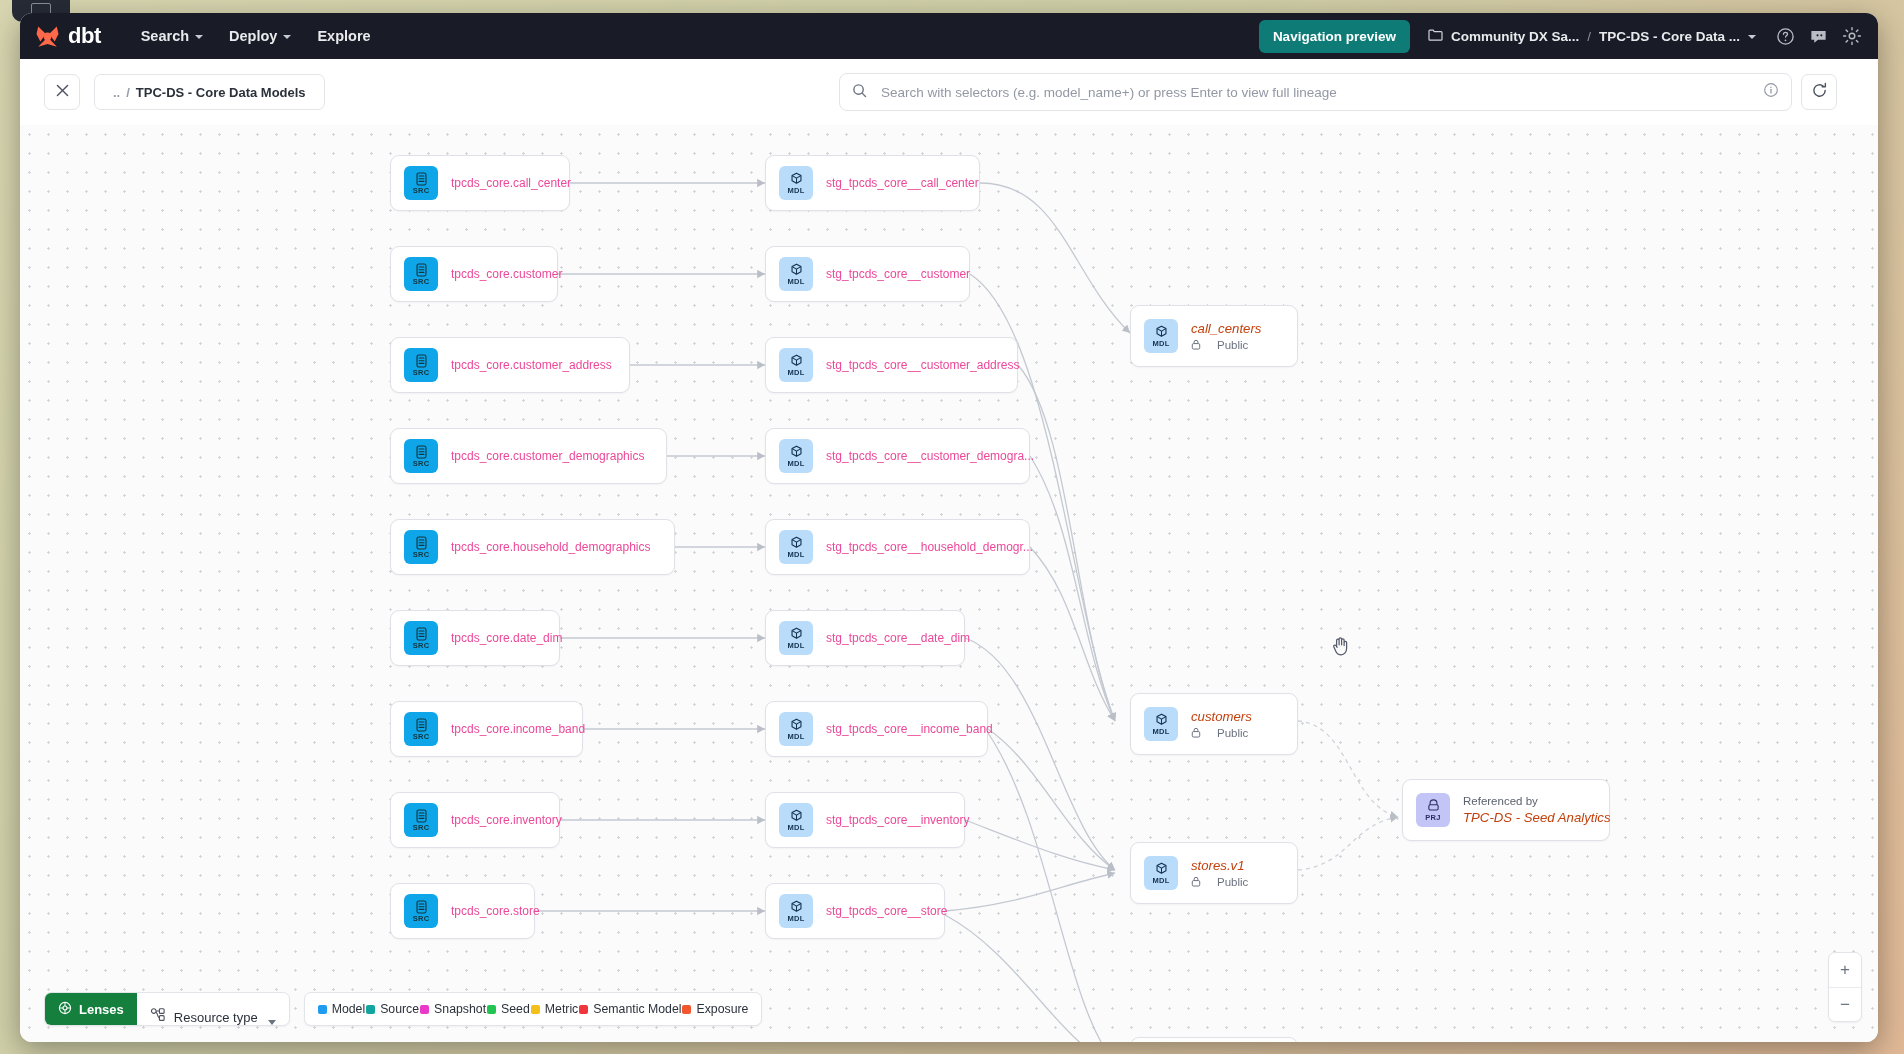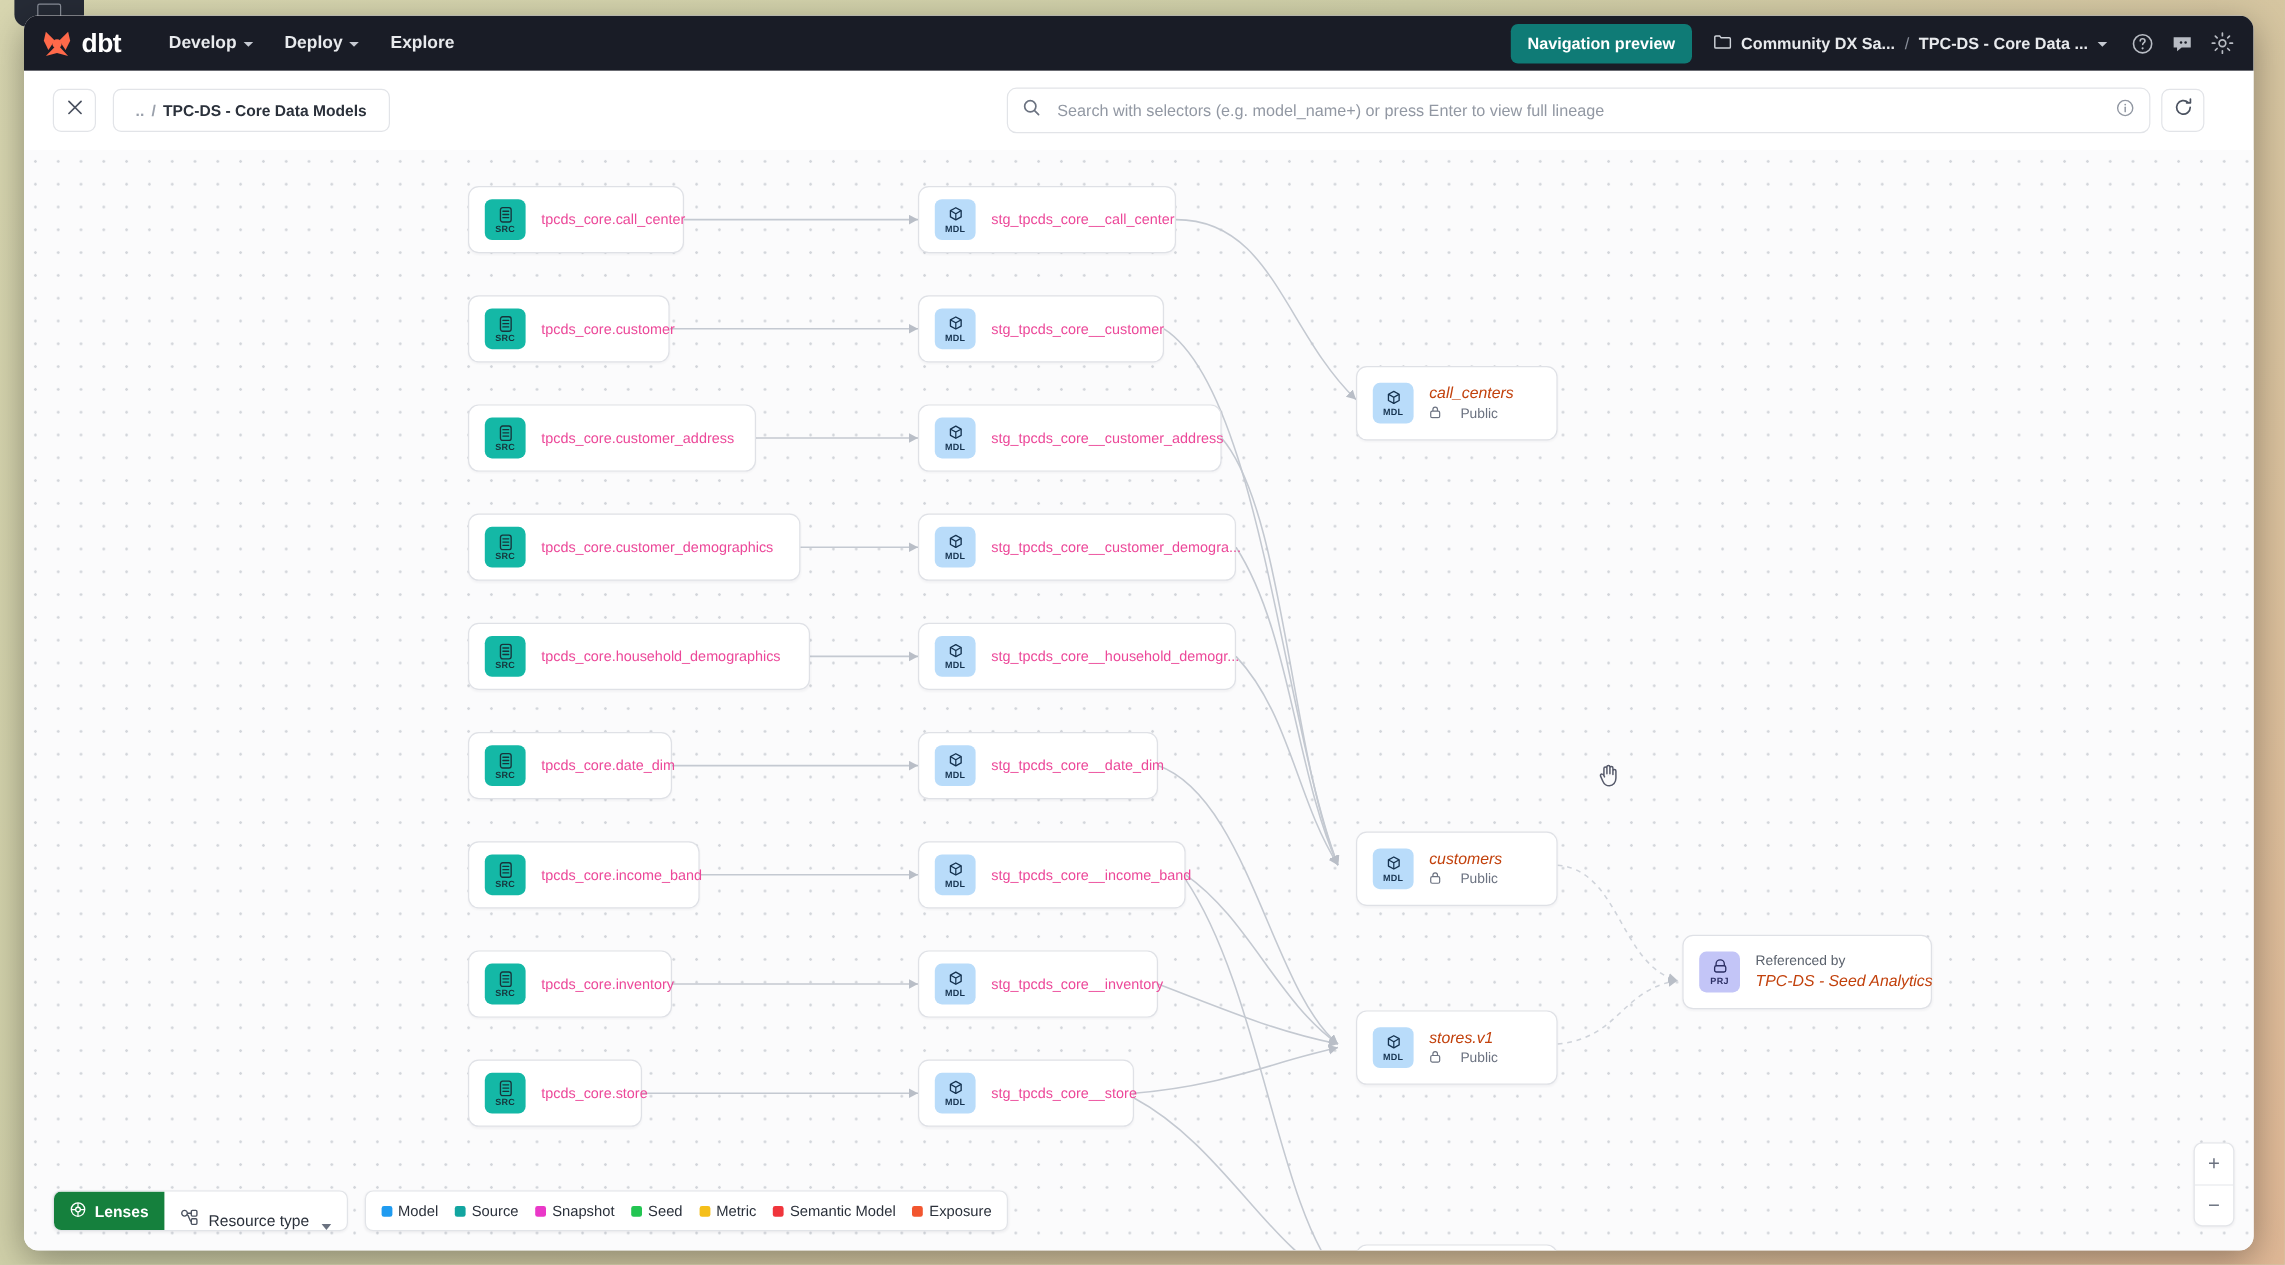--- a/index.html
+++ b/index.html
@@ -138,21 +138,21 @@
     cursor: pointer; z-index: 2;
   }
   .node.tall { height: 62px; }
   .badge {
     width: 34px; height: 34px; border-radius: 6px; flex: 0 0 34px;
     display: flex; flex-direction: column; align-items: center; justify-content: center;
     gap: 0px;
   }
   .badge .bi { display:flex; align-items:center; justify-content:center; height:15px; }
   .badge .bl { font-size: 7.5px; font-weight: 700; letter-spacing: .3px; line-height:9px; }
-  .badge.src { background: #14b8a6; }
+  .badge.src { background: #0ea5e9; }
   .badge.src .bl { color: #17343b; }
   .badge.mdl { background: #b9dcfa; }
   .badge.mdl .bl { color: #15324f; }
   .badge.prj { background: #c3c5f7; }
   .badge.prj .bl { color: #2b2e63; }
 
   .nlabel { font-size: 12px; color: #ec4899; white-space: nowrap; }
   .nstack { display:flex; flex-direction:column; gap:3px; }
   .nsub { font-size: 11.5px; color: #6b7280; display: flex; align-items: center; gap: 16px; }
   .nsub-top { font-size: 11.5px; color: #5b626d; }
@@ -174,21 +174,21 @@
   .restype {
     display: flex; align-items: flex-end; gap: 8px; padding: 0 13px;
     font-size: 13px; color: #2b313b; font-weight: 500; cursor: pointer;
   }
   .restype .caret-d {
     width:0;height:0;border-left:4px solid transparent;border-right:4px solid transparent;
     border-top:5px solid #6b7280; margin-left:2px;
   }
   .legend {
     height: 34px; border: 1px solid #e2e4e8; border-radius: 7px; background: #fff;
-    display: flex; align-items: center; gap: 14px; padding: 0 13px;
+    display: flex; align-items: center; gap: 1px; padding: 0 13px;
     box-shadow: 0 1px 2px rgba(16,24,40,.05);
   }
   .lg { display: flex; align-items: center; gap: 5px; font-size: 12.3px; color: #2b313b; }
   .sw { width: 9px; height: 9px; border-radius: 2px; }
 
   .zoomctl {
     position: absolute; right: 22px; bottom: 20px; width: 34px;
     border: 1px solid #e2e4e8; border-radius: 7px; background: #fff; z-index: 20;
     box-shadow: 0 1px 2px rgba(16,24,40,.05); overflow:hidden;
   }
@@ -222,21 +222,21 @@
             <path d="M5 4 L13.5 12.5 L11 17 L7.5 22 L3 13 Z" fill="#FF694A"></path>
             <path d="M27 4 L18.5 12.5 L21 17 L24.5 22 L29 13 Z" fill="#FF694A"></path>
             <path d="M5 28 L13.5 19.5 L16 16 L19 19.5 L27 28 L16 25 Z" fill="#FF694A"></path>
             <circle cx="16" cy="16" r="4.6" fill="#FF694A"></circle>
           </svg>
         </span>
         <span class="logo-text">dbt</span>
       </div>
 
       <div class="navitem">
-        <span>Develop</span>
+        <span>Search</span>
         <span class="caret"></span>
       </div>
       <div class="navitem">
         <span>Deploy</span>
         <span class="caret"></span>
       </div>
       <div class="navitem">
         <span>Explore</span>
       </div>
 

